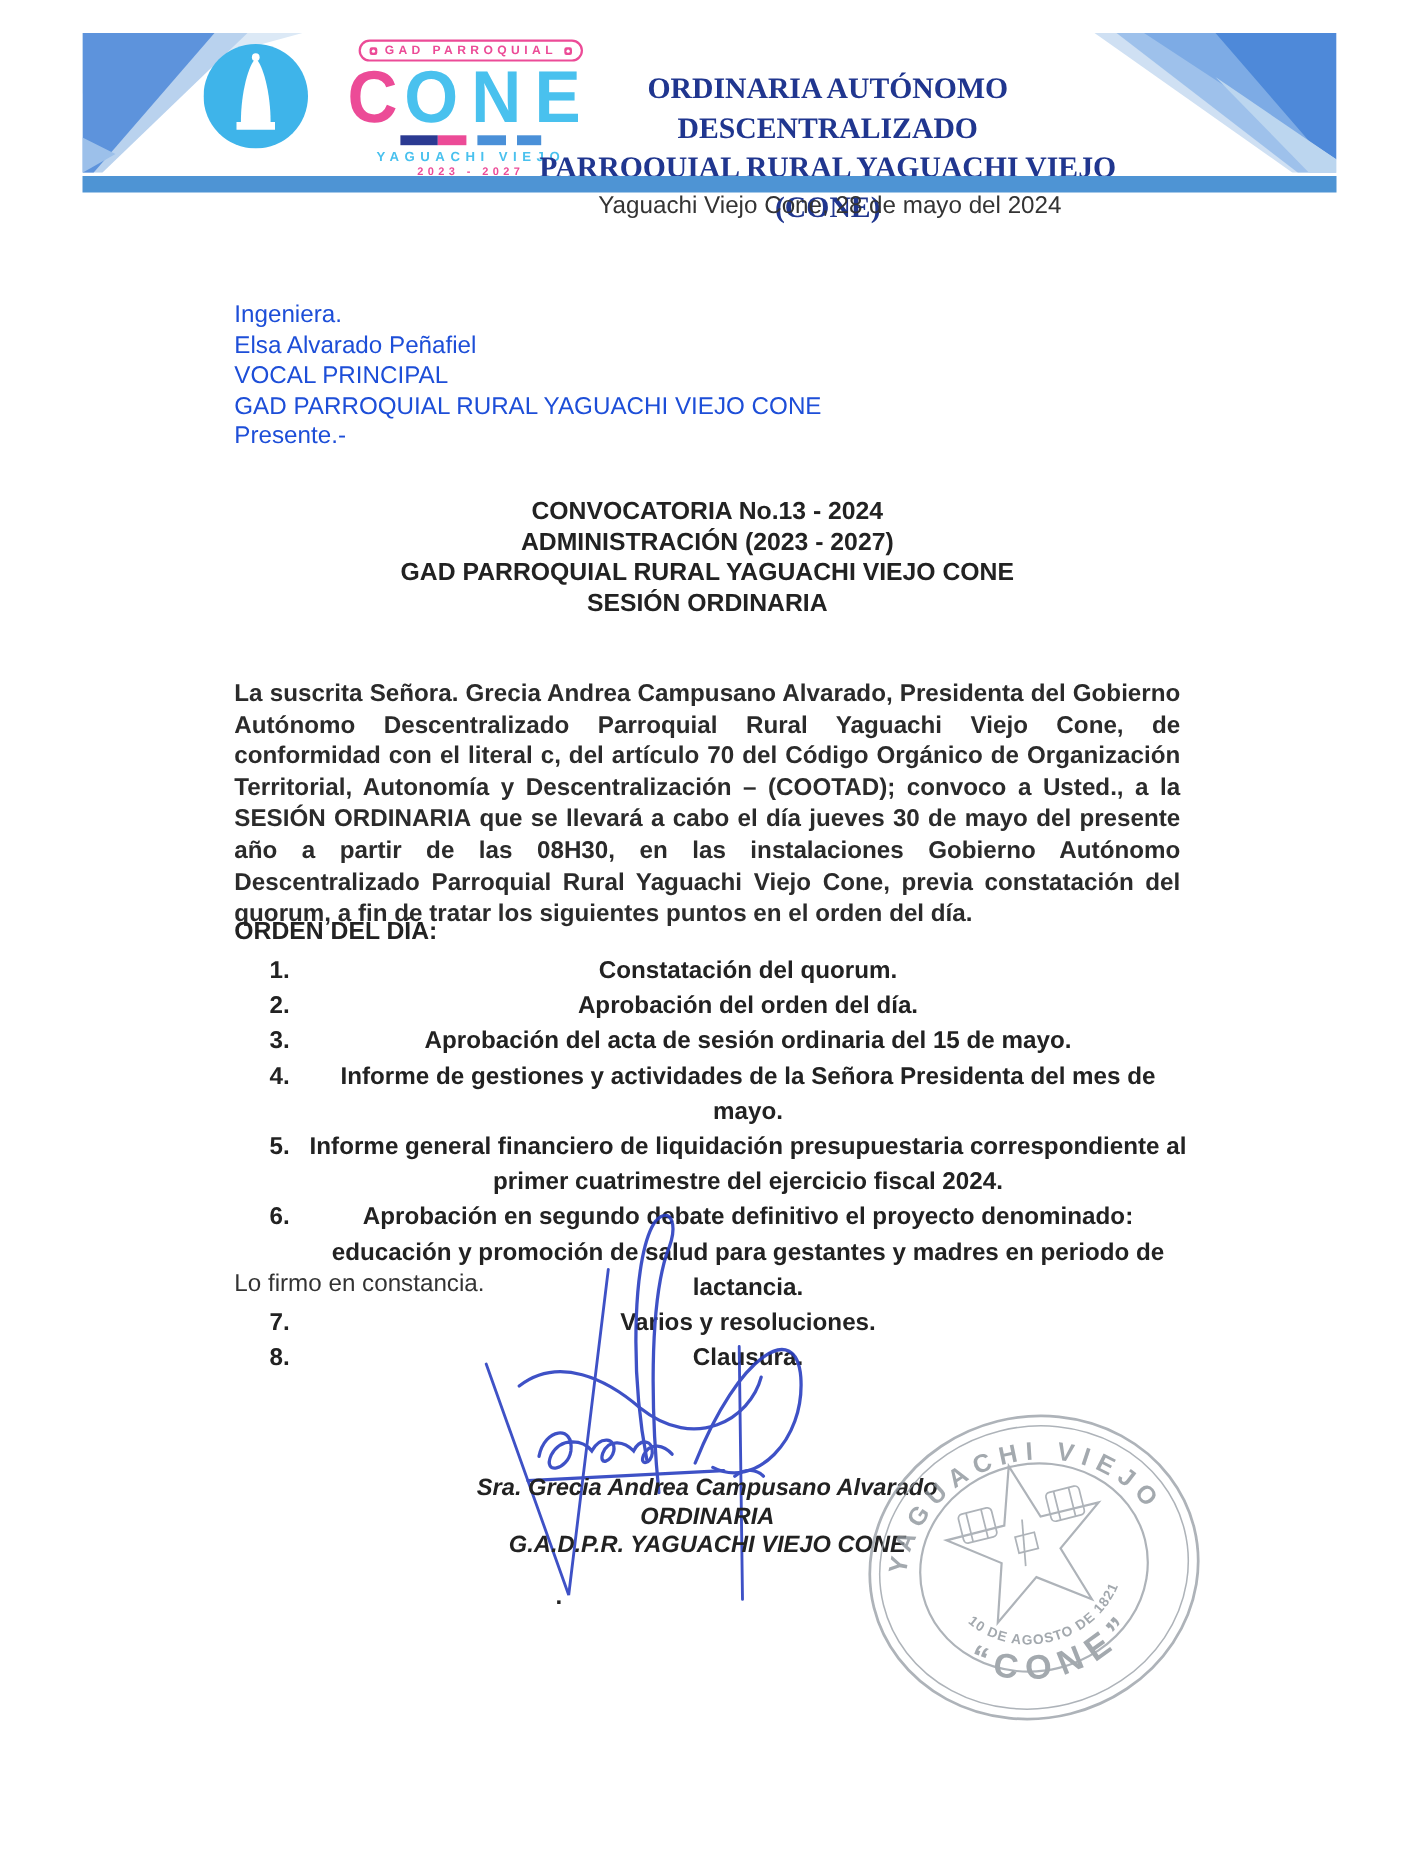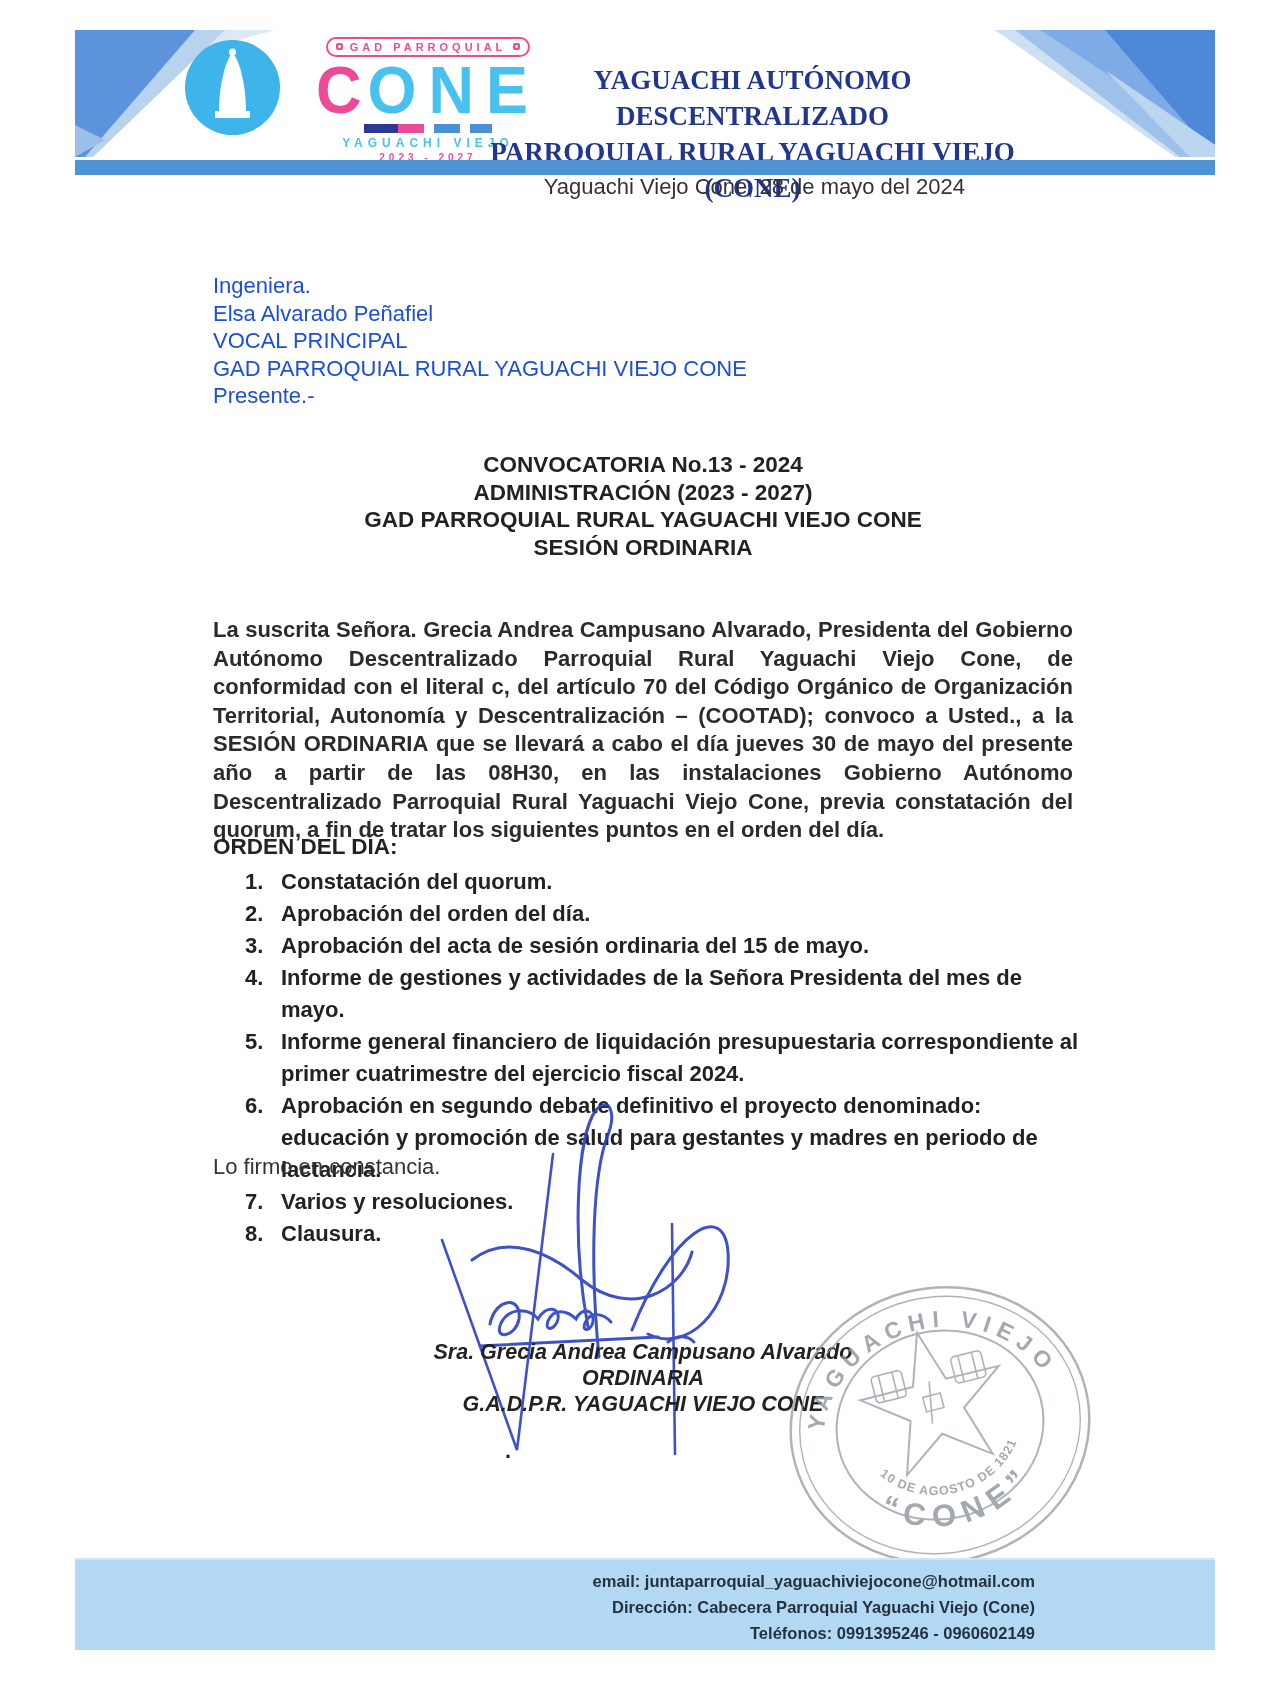--- a/index.html
+++ b/index.html
@@ -41,21 +41,21 @@
   .date-line{position:absolute;top:174px;right:319px;font-size:22px;color:#333;}
   .recipient{position:absolute;left:213px;top:272px;font-size:22px;line-height:27.5px;color:#1d4ed8;}
   .letter-heading{position:absolute;left:213px;top:451px;width:860px;text-align:center;
     font-weight:bold;font-size:22.5px;line-height:27.5px;color:#222;}
   .body-par{position:absolute;left:213px;top:616px;width:860px;font-size:22px;line-height:28.6px;
     text-align:justify;color:#2b2b2b;font-weight:bold;}
   .agenda-head{position:absolute;left:213px;top:834px;font-size:22.5px;font-weight:bold;color:#222;}
   .agenda{position:absolute;left:213px;top:866px;width:866px;font-size:22px;line-height:32px;font-weight:bold;color:#222;}
   .agenda-item{display:flex;}
   .agenda-num{width:36px;margin-left:32px;flex:0 0 auto;}
-  .agenda-text{flex:1;}
+  .agenda-text{flex:1;text-align:center;}
   .closing{position:absolute;left:213px;top:1154px;font-size:22px;color:#333;}
   
   .sig-svg{position:absolute;left:420px;top:1092px;width:330px;height:380px;}
   .signer{position:absolute;left:213px;top:1339px;width:860px;text-align:center;
     font-weight:bold;font-style:italic;font-size:21.5px;line-height:26px;color:#222;}
   .stray-dot{position:absolute;left:505px;top:1438px;font-size:22px;font-weight:bold;color:#222;}
   
   .stamp{position:absolute;left:782px;top:1282px;width:316px;height:286px;opacity:.8;}
   .stamp text{font-family:"Liberation Sans",sans-serif;fill:#8d949b;font-weight:bold;}
   
@@ -103,21 +103,21 @@
         <span class="d1"></span>
           <span class="d2"></span>
           <span class="d3"></span>
           <span class="d4"></span>
       </div>
       <div class="brand-sub">YAGUACHI VIEJO</div>
       <div class="brand-period">2023 - 2027</div>
     </div>
 
     <div class="banner-title">
-      <div>YAGUACHI AUTÓNOMO DESCENTRALIZADO</div>
+      <div>ORDINARIA AUTÓNOMO DESCENTRALIZADO</div>
       <div>PARROQUIAL RURAL YAGUACHI VIEJO (CONE)</div>
     </div>
   </div>
 
   <div class="divider"></div>
 
   <div class="date-line">Yaguachi Viejo Cone, 28 de mayo del 2024</div>
 
   <div class="recipient">
     <div>Ingeniera.</div>
@@ -222,21 +222,14 @@
       <text font-size="12.5" letter-spacing="1">
         <textPath href="#stampArcInner" startOffset="50%" text-anchor="middle">10 DE AGOSTO DE 1821</textPath>
       </text>
       <path id="stampArcBottom" d="M 44,158 A 116,105 0 0 0 272,158" fill="none"></path>
       <text font-size="31" letter-spacing="9">
         <textPath href="#stampArcBottom" startOffset="50%" text-anchor="middle">“CONE”</textPath>
       </text>
     </g>
   </svg>
 
-  <div class="footer-bar">
-    <div class="footer-text">
-      <div>email: juntaparroquial_yaguachiviejocone@hotmail.com</div>
-      <div>Dirección: Cabecera Parroquial Yaguachi Viejo (Cone)</div>
-      <div>Teléfonos: 0991395246 - 0960602149</div>
-    </div>
-  </div>
 
 </div>
 
 </body></html>

